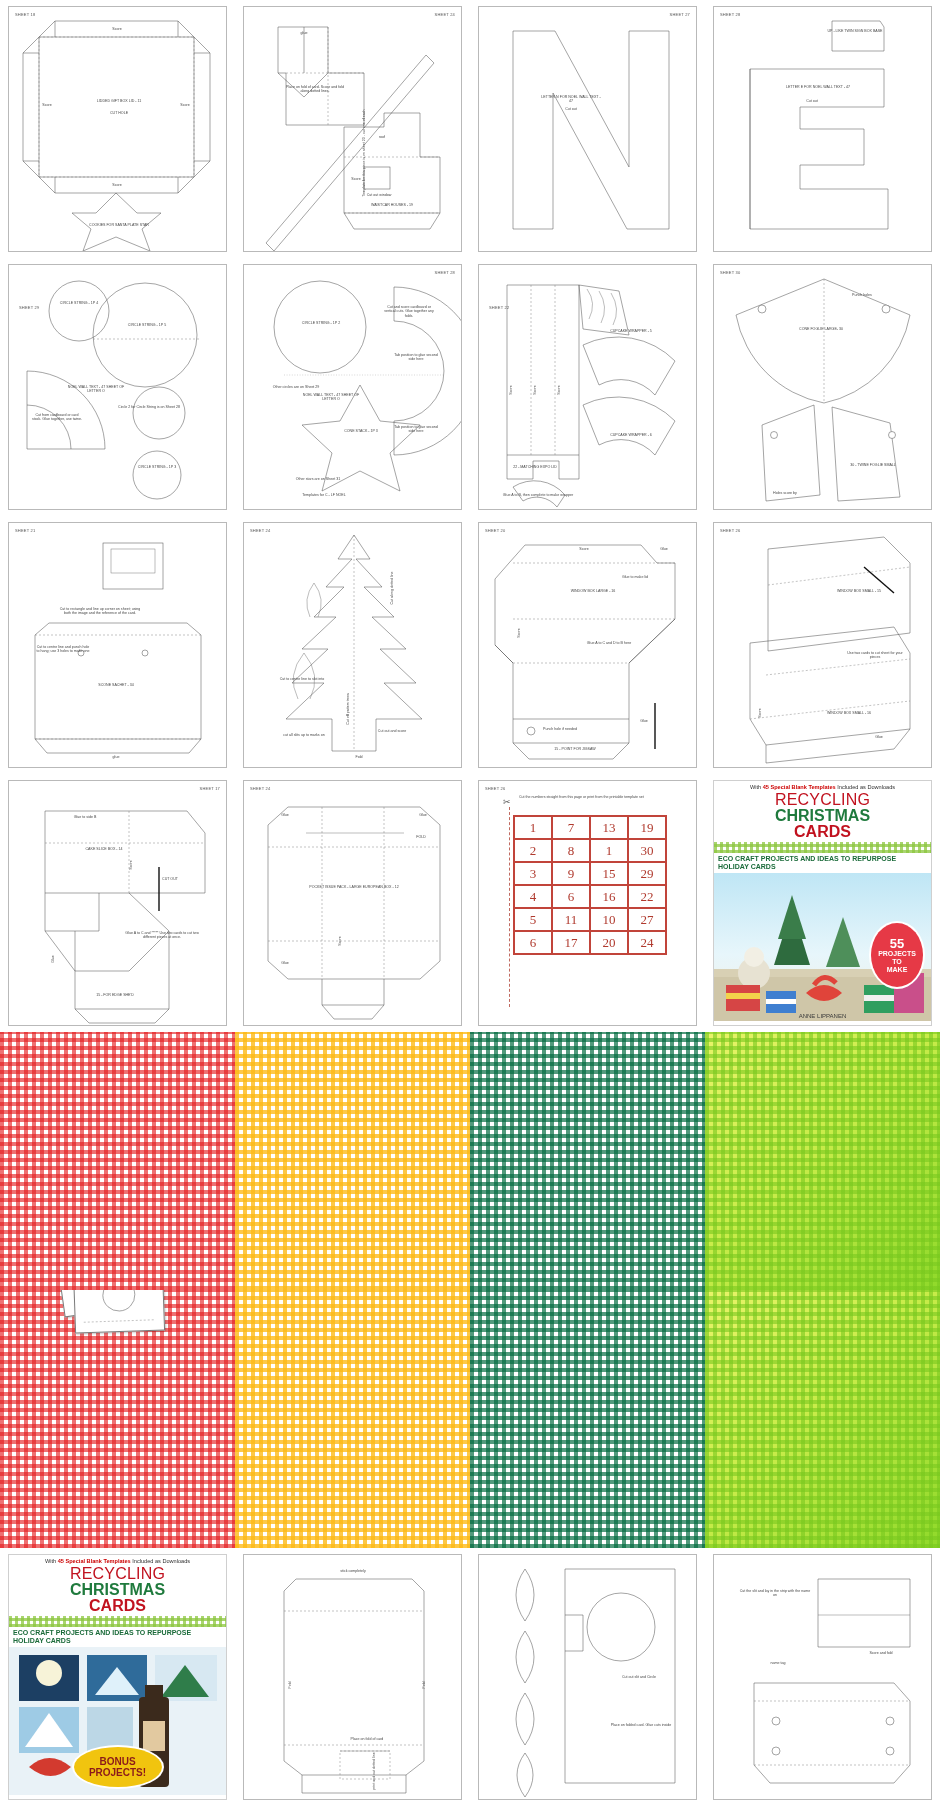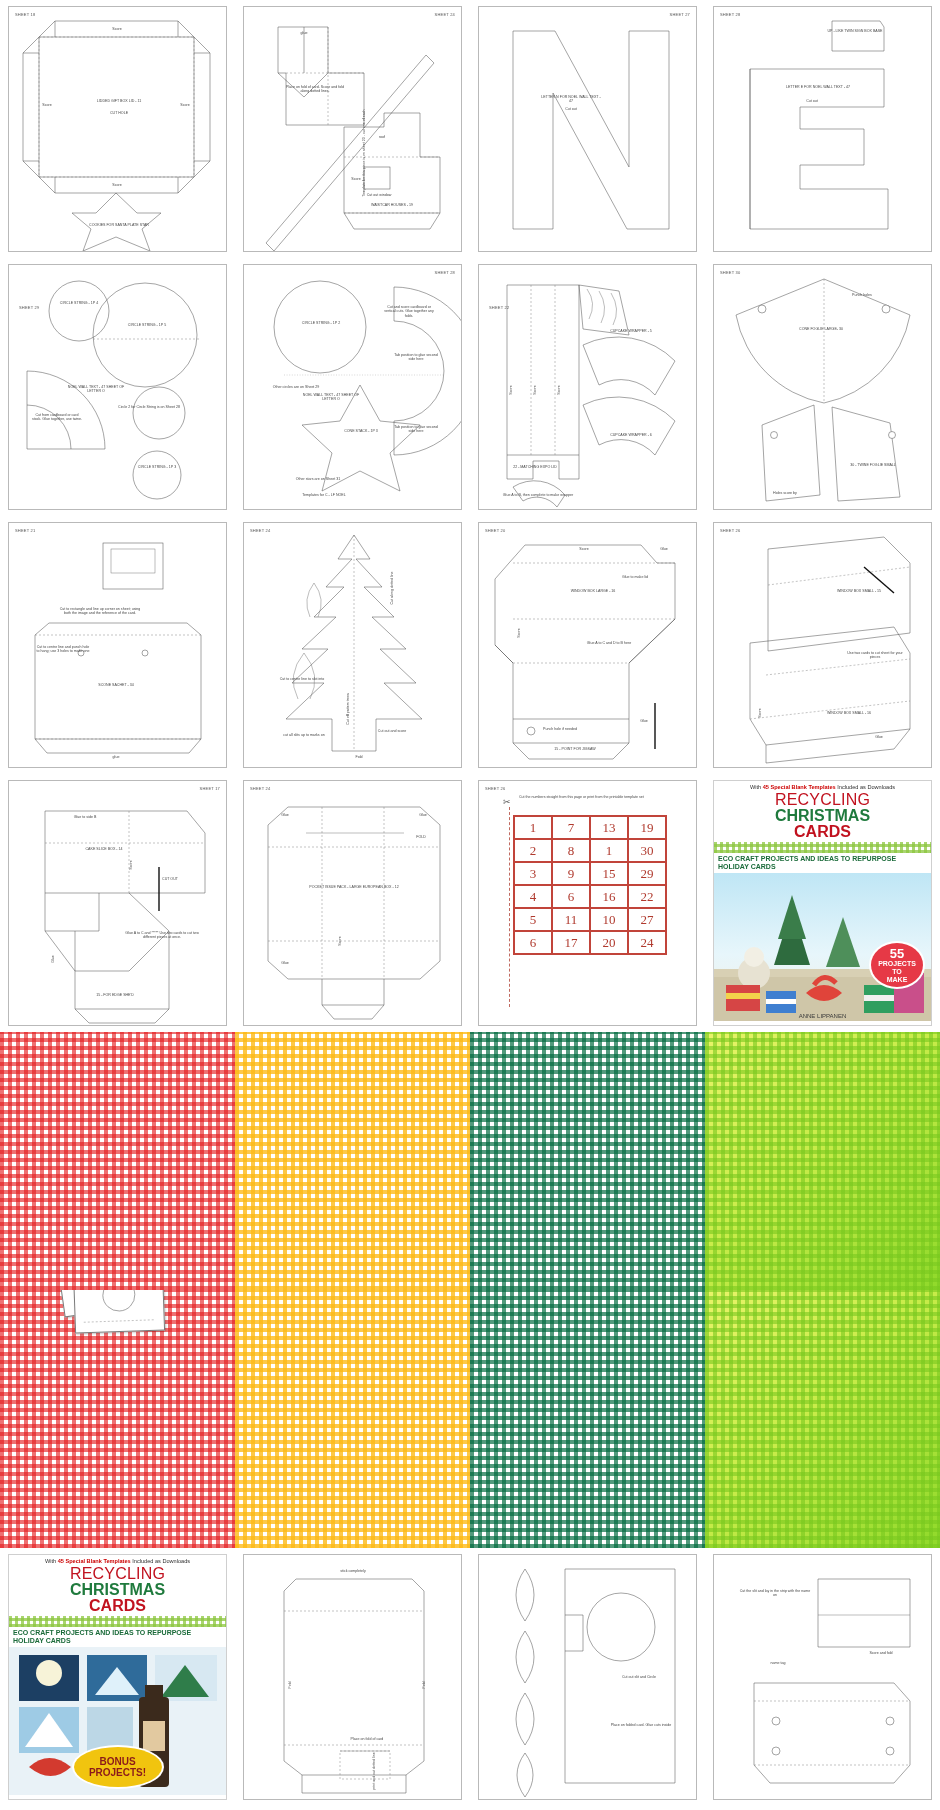--- a/index.html
+++ b/index.html
@@ -159,21 +159,21 @@
     width: 100%;
     text-align: center;
     font-size: 6px;
     color: #3a3a3a;
   }
   .badge {
     position: absolute;
     right: 8px;
     bottom: 34px;
     width: 52px;
-    height: 44px;
+    height: 64px;
     border-radius: 50%;
     background: #e63946;
     color: #fff;
     font-weight: bold;
     font-size: 7px;
     line-height: 1.15;
     display: flex;
     flex-direction: column;
     align-items: center;
     justify-content: center;

